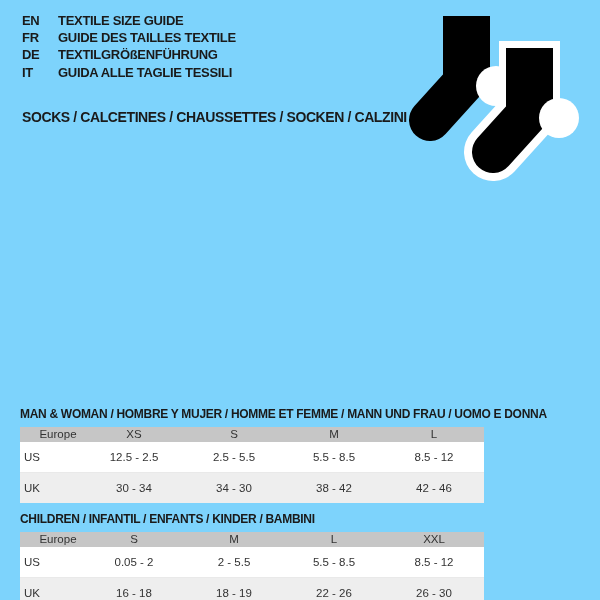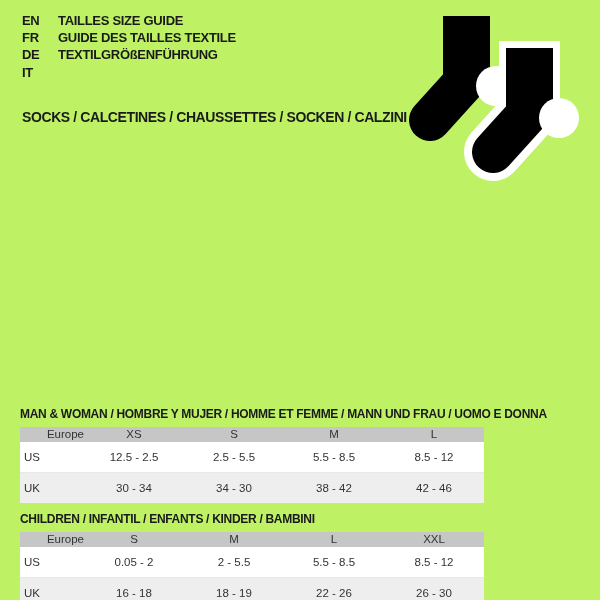--- a/index.html
+++ b/index.html
@@ -9,21 +9,21 @@
     --cell-text:#333333;
     --icon:#000000;
   }
   html,body{margin:0;padding:0;}
   body{
     width:600px;height:600px;background:#ffffff;
     font-family:"Liberation Sans","DejaVu Sans",sans-serif;
     color:var(--text);
     -webkit-font-smoothing:antialiased;
   }
-  .page{position:relative;width:600px;height:600px;overflow:hidden;background:#bef264;}
+  .page{position:relative;width:600px;height:600px;overflow:hidden;background:#7dd3fc;}
 
   
   .langs{position:absolute;left:22px;top:12px;}
   .lang-row{display:flex;line-height:17.2px;font-weight:bold;font-size:13px;letter-spacing:-0.3px;}
   .lang-row .code{width:36px;flex:0 0 36px;}
 
   
   .category{
     position:absolute;left:22px;top:109px;
     font-weight:bold;font-size:14px;letter-spacing:-0.4px;white-space:nowrap;
@@ -37,46 +37,47 @@
   .size-section{position:absolute;left:20px;width:464px;}
   .size-section.adult{top:407px;}
   .size-section.children{top:512px;}
   .tbl-title{font-weight:bold;font-size:12px;letter-spacing:-0.3px;white-space:nowrap;margin:0 0 6px 0;}
   table.sizes{border-collapse:collapse;width:464px;table-layout:fixed;font-size:11.5px;color:var(--cell-text);}
   table.sizes col.region{width:64px;}
   table.sizes th{
     background:var(--header-bg);height:15px;font-weight:normal;
     text-align:center;padding:0;line-height:15px;
   }
-  table.sizes th.first{text-align:right;padding-left:12px;}
+  table.sizes th.first{text-align:center;padding-left:12px;}
   table.sizes td{height:30px;text-align:center;padding:0;line-height:18px;}
   table.sizes td.first{text-align:left;padding-left:4px;}
   table.sizes tr.row-1 td{background:#ffffff;border-bottom:1px solid #e9e9e9;}
   table.sizes tr.row-2 td{background:var(--alt-row-bg);}
 </style>
 </head>
 <body>
 
 <div class="page">
 
   <div class="langs">
     <div class="lang-row">
       <span class="code">EN</span>
-      <span class="label">TAILLES SIZE GUIDE</span>
+      <span class="label">TEXTILE SIZE GUIDE</span>
     </div>
     <div class="lang-row">
       <span class="code">FR</span>
       <span class="label">GUIDE DES TAILLES TEXTILE</span>
     </div>
     <div class="lang-row">
       <span class="code">DE</span>
       <span class="label">TEXTILGRÖßENFÜHRUNG</span>
     </div>
     <div class="lang-row">
       <span class="code">IT</span>
+      <span class="label">GUIDA ALLE TAGLIE TESSILI</span>
     </div>
   </div>
 
   <div class="category">SOCKS / CALCETINES / CHAUSSETTES / SOCKEN / CALZINI</div>
 
   <div class="icon-wrap">
     <svg width="178" height="186" viewBox="0 0 178 186" xmlns="http://www.w3.org/2000/svg">
 
       <g transform="translate(39,4)">
         <rect x="0" y="0" width="47" height="66" fill="#000"></rect>

